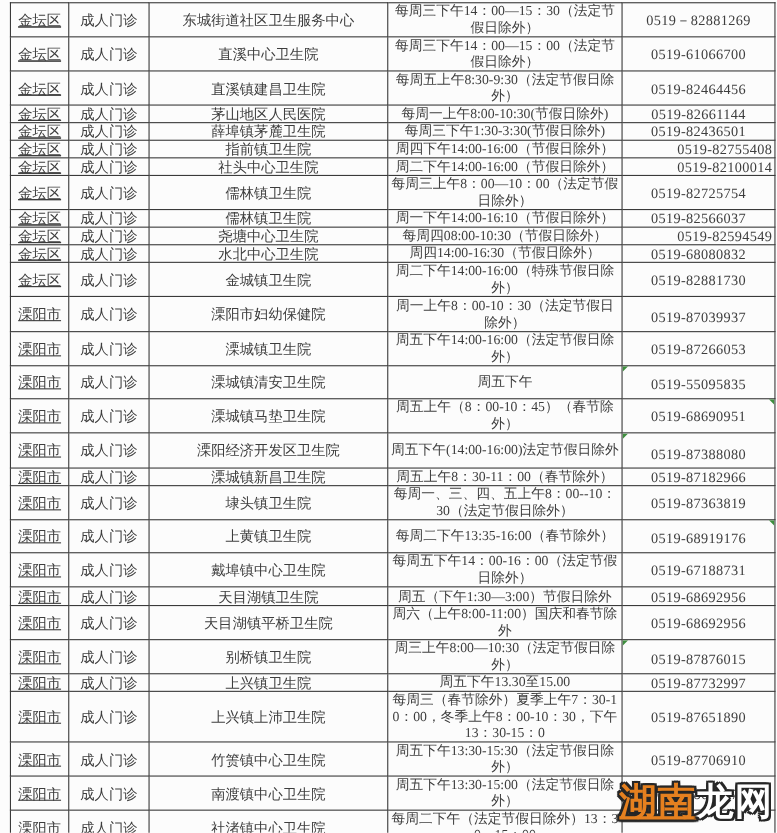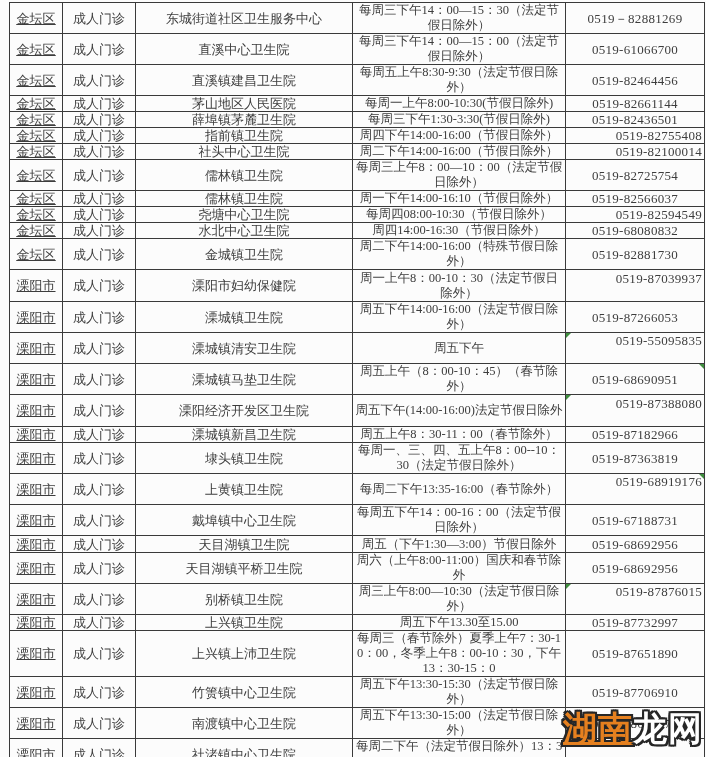--- a/index.html
+++ b/index.html
@@ -34,21 +34,21 @@
     line-height:15px;
     overflow:hidden;
     word-break:break-all;
   }
   .c-district{font-size:13px;text-decoration:underline;}
   .c-type{font-size:13px;}
   .c-name{font-size:13px;}
   .c-sched{font-size:12.5px;}
   .c-phone{font-size:13px;letter-spacing:.3px;position:relative;}
   tr.u-district .c-district .cell-text{text-decoration:underline;}
-  tr.phone-bottom .c-phone{vertical-align:bottom;padding-bottom:15px;text-align:right;}
+  tr.phone-bottom .c-phone{vertical-align:bottom;padding-bottom:5px;}
   tr.phone-left .c-phone{text-align:right;padding-left:1px;}
   tr.marker-tl .c-phone::before{
     content:"";position:absolute;top:0;left:0;width:0;height:0;
     border-top:5px solid var(--marker);border-right:5px solid transparent;
   }
   tr.marker-tr .c-phone::before{
     content:"";position:absolute;top:0;right:0;width:0;height:0;
     border-top:5px solid var(--marker);border-left:5px solid transparent;
   }
   .watermark{

